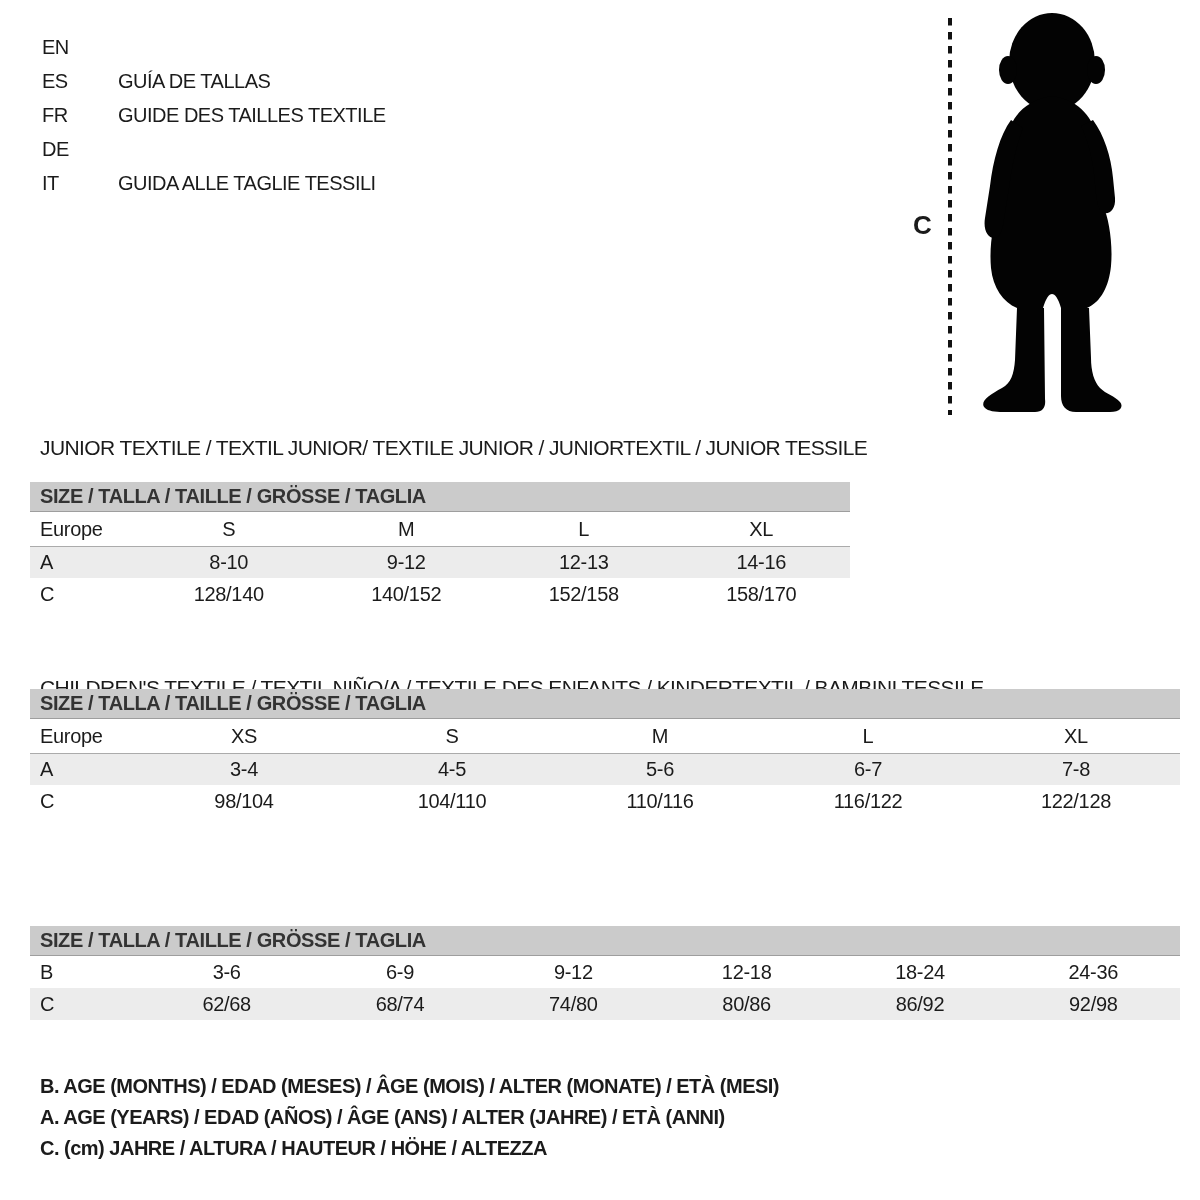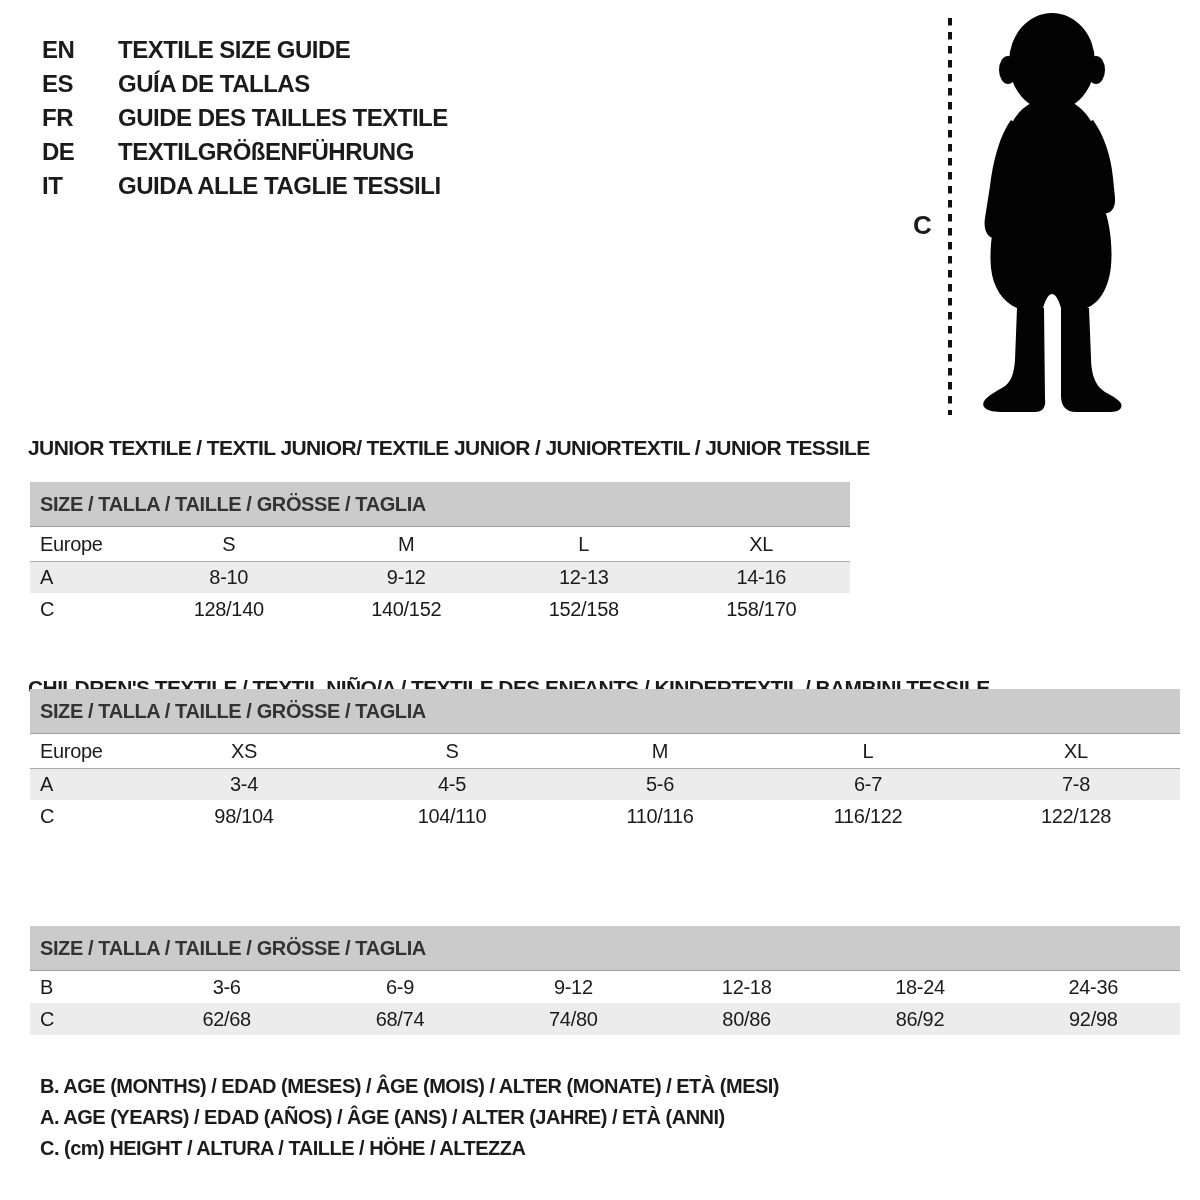--- a/index.html
+++ b/index.html
@@ -6,39 +6,39 @@
   html,body { width:1200px; height:1200px; background:#ffffff; }
   body {
     position:relative;
     font-family:"Liberation Sans", sans-serif;
     color:#1b1b1b;
     overflow:hidden;
   }
 
   
   .lang-list { position:absolute; left:42px; top:30px; }
-  .lang-row { display:flex; height:34px; align-items:flex-end;
-              font-weight:bold; font-size:24px; letter-spacing:-0.5px; }
+  .lang-row { display:flex; height:34px; align-items:center;
+              font-weight:normal; font-size:20px; letter-spacing:-0.5px; }
   .lang-code { width:76px; }
 
   
   .figure-svg { position:absolute; left:895px; top:8px; width:270px; height:412px; }
   .c-label { position:absolute; left:913px; top:210px;
              font-size:26px; font-weight:bold; }
 
   
-  .section-title { position:absolute; left:28px;
-                   font-weight:bold; font-size:21px; letter-spacing:-0.6px;
+  .section-title { position:absolute; left:40px;
+                   font-weight:normal; font-size:21px; letter-spacing:-0.6px;
                    line-height:30px; white-space:nowrap; }
 
   
   .size-table { position:absolute; left:30px; }
   .w-narrow { width:820px; }
   .w-wide   { width:1150px; }
-  .size-bar { height:45px; background:#cbcbcb; border-bottom:1px solid #9e9e9e;
+  .size-bar { height:30px; background:#cbcbcb; border-bottom:1px solid #9e9e9e;
               display:flex; align-items:center; padding-left:10px;
               font-weight:bold; font-size:20px; color:#333333; letter-spacing:-0.4px; }
   .trow { display:flex; align-items:center; font-size:20px; letter-spacing:-0.3px; }
   .row-europe { height:35px; border-bottom:1px solid #ababab; }
   .row-std { height:31px; }
   .row-std2 { height:33px; }
   .row-b { height:32px; }
   .shaded { background:#ececec; }
   .rlabel { width:110px; padding-left:10px; }
   .tcell { flex:1; text-align:center; }
@@ -47,33 +47,31 @@
   .legend { position:absolute; left:40px; top:1071px;
             font-weight:bold; font-size:20px; letter-spacing:-0.5px;
             line-height:31px; }
 </style>
 </head>
 <body>
 
 <div class="lang-list">
   <div class="lang-row">
     <span class="lang-code">EN</span>
-    <span class="lang-title">TEXTILE SIZE GUIDE</span>
   </div>
   <div class="lang-row">
     <span class="lang-code">ES</span>
     <span class="lang-title">GUÍA DE TALLAS</span>
   </div>
   <div class="lang-row">
     <span class="lang-code">FR</span>
     <span class="lang-title">GUIDE DES TAILLES TEXTILE</span>
   </div>
   <div class="lang-row">
     <span class="lang-code">DE</span>
-    <span class="lang-title">TEXTILGRÖßENFÜHRUNG</span>
   </div>
   <div class="lang-row">
     <span class="lang-code">IT</span>
     <span class="lang-title">GUIDA ALLE TAGLIE TESSILI</span>
   </div>
 </div>
 
 <svg class="figure-svg" viewBox="0 0 270 412" aria-hidden="true">
   <line x1="55" y1="10" x2="55" y2="407" stroke="#111111" stroke-width="4" stroke-dasharray="7.5 6.5"></line>
   <g fill="#030303" transform="translate(62,0)">
@@ -164,14 +162,14 @@
     <span class="tcell">74/80</span>
     <span class="tcell">80/86</span>
     <span class="tcell">86/92</span>
     <span class="tcell">92/98</span>
   </div>
 </div>
 
 <div class="legend">
   <div>B. AGE (MONTHS) / EDAD (MESES) / ÂGE (MOIS) / ALTER (MONATE) / ETÀ (MESI)</div>
   <div>A. AGE (YEARS) / EDAD (AÑOS) / ÂGE (ANS) / ALTER (JAHRE) / ETÀ (ANNI)</div>
-  <div>C. (cm) HEIGHT / ALTURA / TAILLE / HÖHE / ALTEZZA</div>
+  <div>C. (cm) JAHRE / ALTURA / HAUTEUR / HÖHE / ALTEZZA</div>
 </div>
 
 </body></html>

